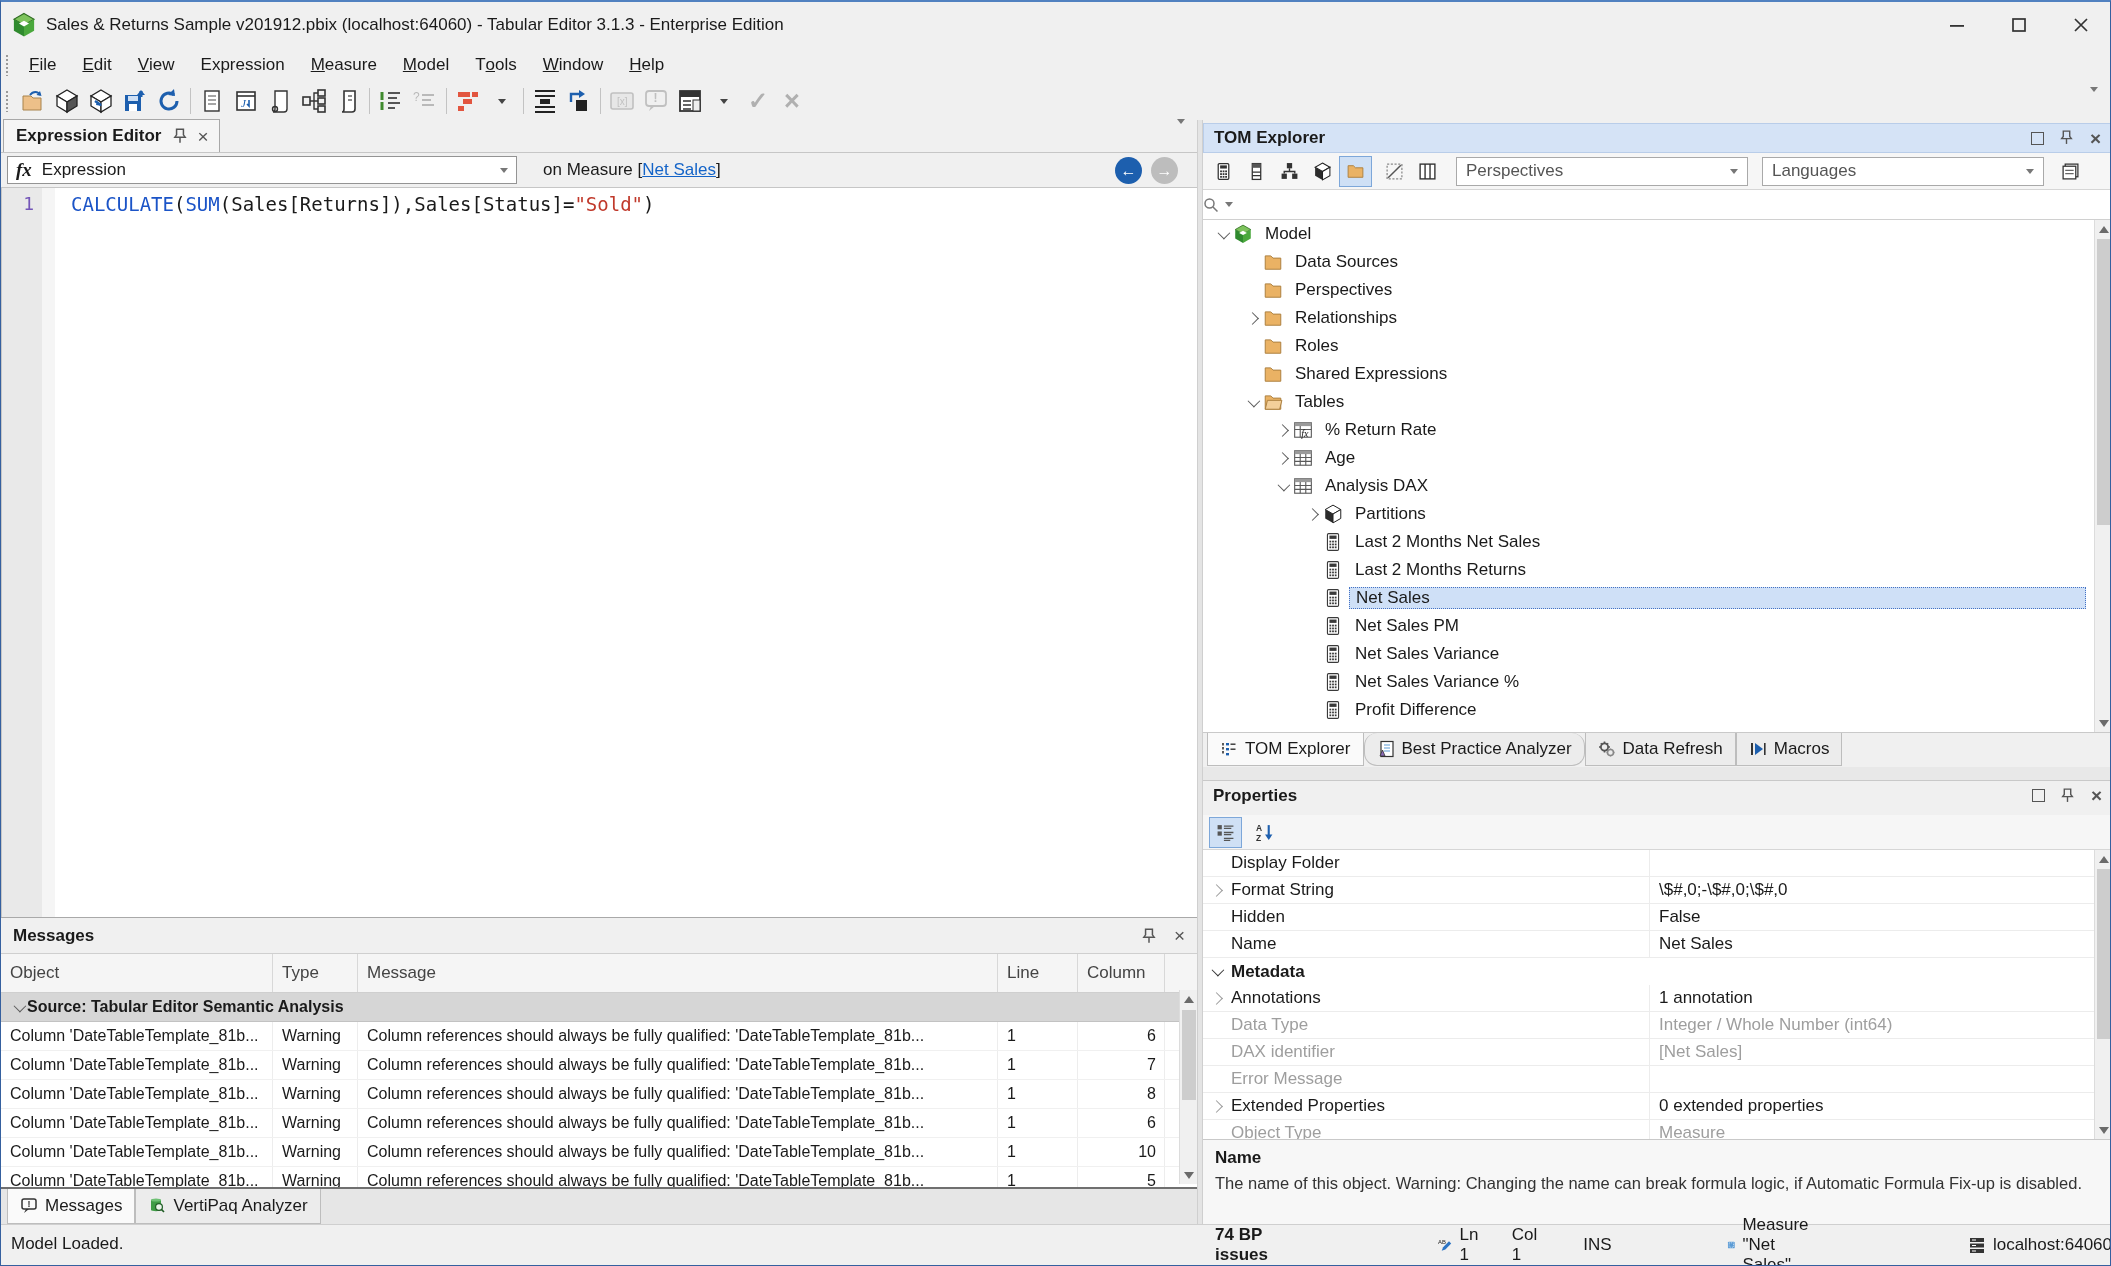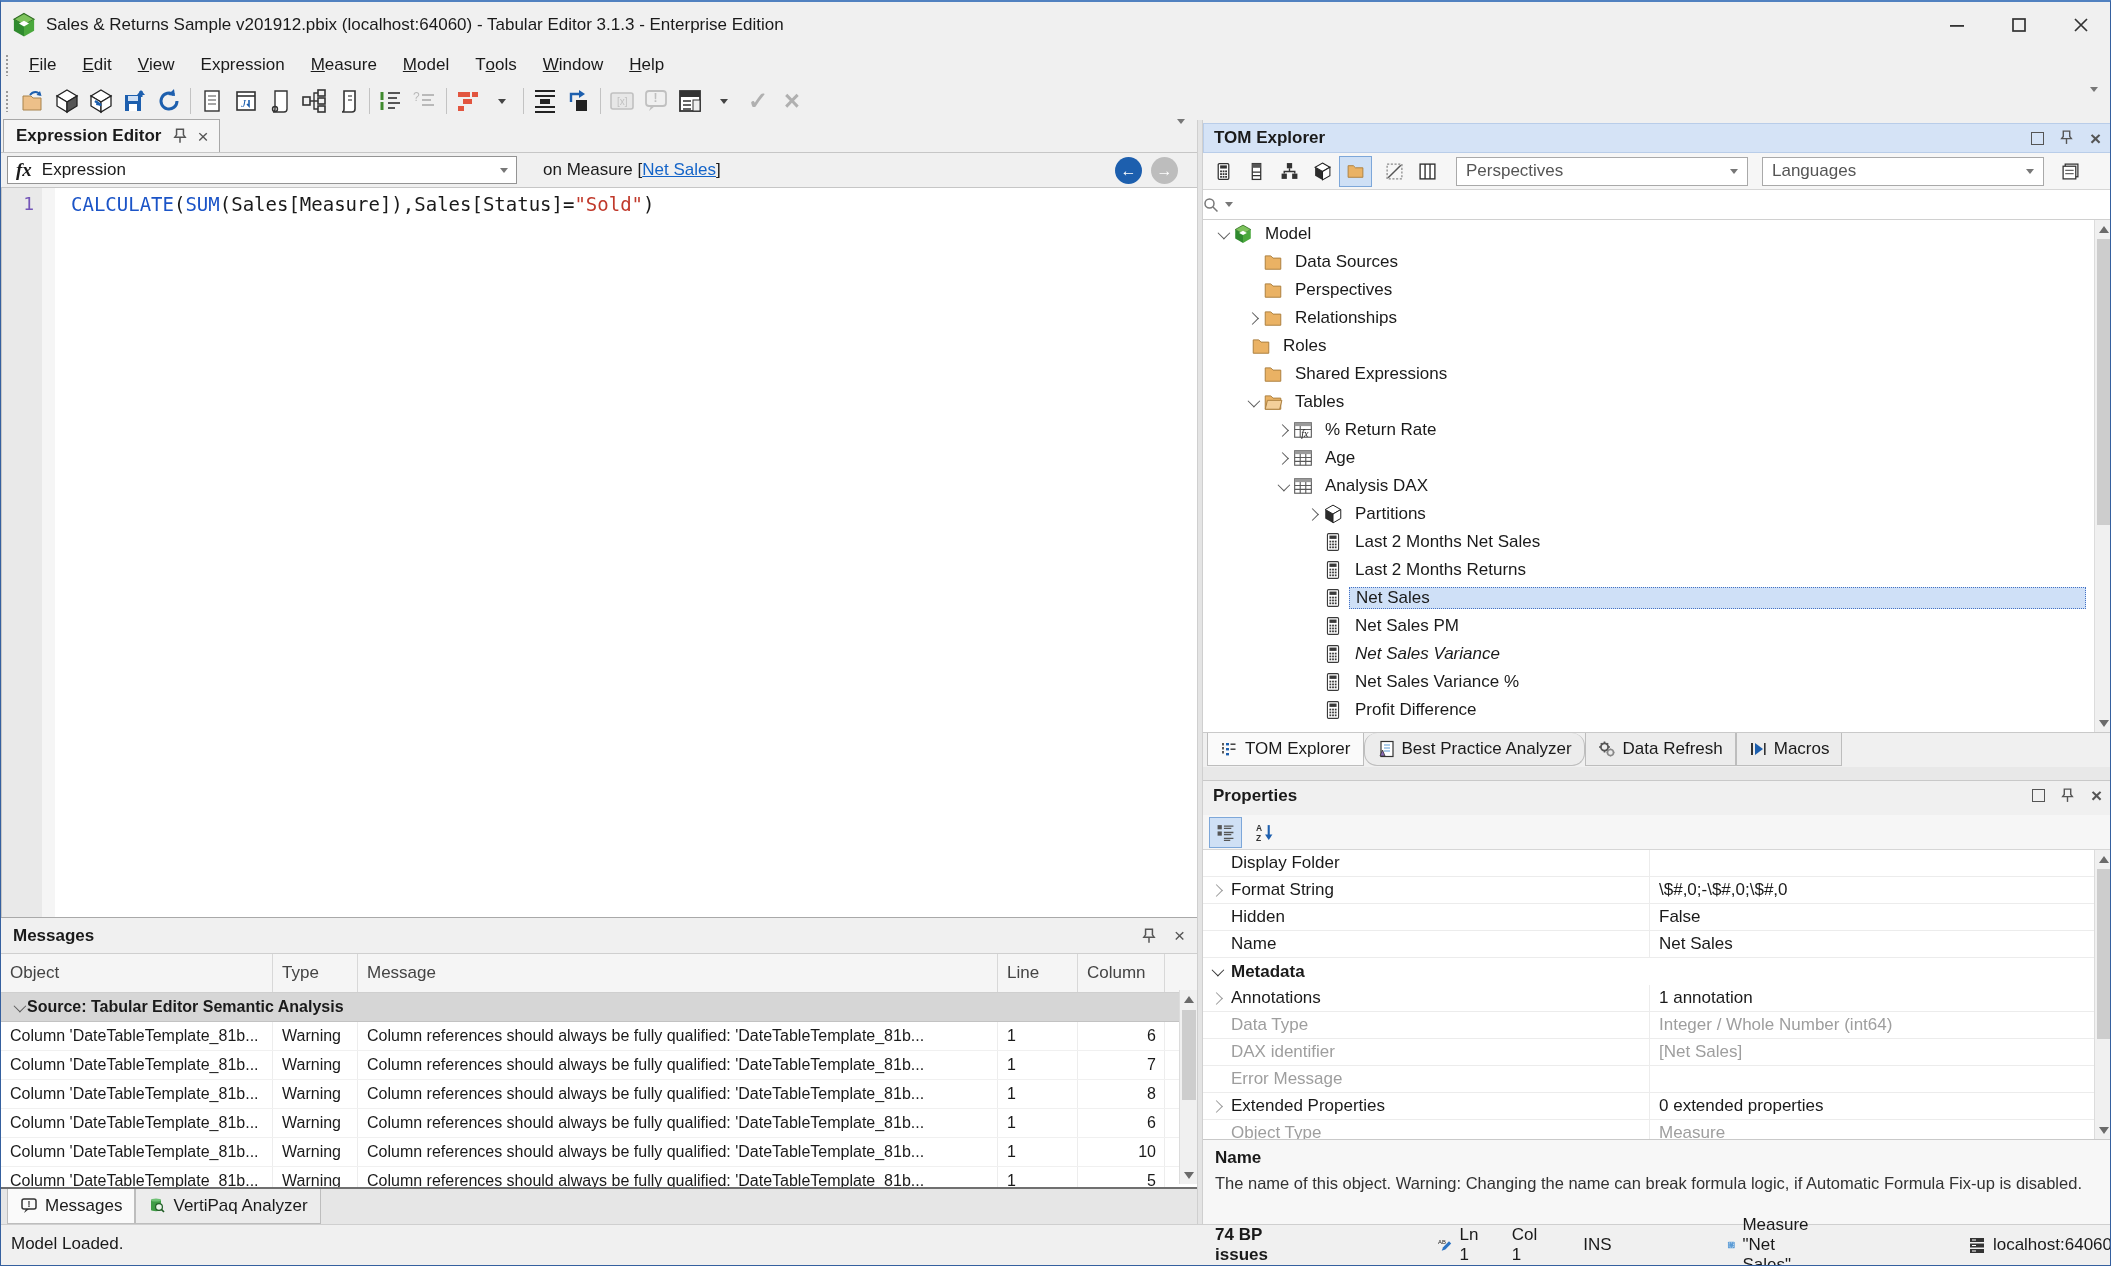--- a/index.html
+++ b/index.html
@@ -357,21 +357,21 @@
       <div id="fx-context">
         <span>on Measure [</span><a href="#">Net Sales</a><span>]</span>
       </div>
       <div id="nav-back" class="navcirc">←</div>
       <div id="nav-fwd" class="navcirc">→</div>
     </div>
 
     <div id="code" class="abs">
       <div id="gutter"><span>1</span></div>
       <div id="gutter2"></div>
-      <div id="code-line"><span class="seg-keyword">CALCULATE</span><span class="seg-plain">(</span><span class="seg-keyword">SUM</span><span class="seg-plain">(</span><span class="seg-plain">Sales[Measure]</span><span class="seg-plain">)</span><span class="seg-plain">,</span><span class="seg-plain">Sales[Status]=</span><span class="seg-string">"Sold"</span><span class="seg-plain">)</span></div>
+      <div id="code-line"><span class="seg-keyword">CALCULATE</span><span class="seg-plain">(</span><span class="seg-keyword">SUM</span><span class="seg-plain">(</span><span class="seg-plain">Sales[Returns]</span><span class="seg-plain">)</span><span class="seg-plain">,</span><span class="seg-plain">Sales[Status]=</span><span class="seg-string">"Sold"</span><span class="seg-plain">)</span></div>
     </div>
 
     <div id="messages" class="abs">
       <div id="msg-header">
         <span class="t">Messages</span>
         <span style="margin-left:auto;display:flex;gap:18px;align-items:center;">
           <span class="pin">
               <svg width="14" height="16" viewBox="0 0 12 14">
                 <path d="M3 1h6v5l1.5 2h-9L3 6z" fill="none" stroke="#555" stroke-width="1.3"></path>
                 <path d="M6 8v5" stroke="#555" stroke-width="1.3"></path>
@@ -609,21 +609,21 @@
           <span class="chev-slot">
             <span class="chev r"></span>
           </span>
           <span class="ticon">
             <svg width="20" height="20" viewBox="0 0 18 18">
               <path d="M2 3.5h5l2 2h7v10H2z" fill="#eab264" stroke="#ad8140" stroke-width="0.9"></path>
             </svg>
           </span>
           <span class="tlabel">Relationships</span>
         </div>
-        <div class="trow" style="padding-left: 28px;">
+        <div class="trow" style="padding-left: 40px;">
           <span class="chev-slot"></span>
           <span class="ticon">
             <svg width="20" height="20" viewBox="0 0 18 18">
               <path d="M2 3.5h5l2 2h7v10H2z" fill="#eab264" stroke="#ad8140" stroke-width="0.9"></path>
             </svg>
           </span>
           <span class="tlabel">Roles</span>
         </div>
         <div class="trow" style="padding-left: 40px;">
           <span class="chev-slot"></span>
@@ -768,21 +768,21 @@
               <rect x="5.8" y="10.4" width="1.6" height="1.6" fill="#3a3a3a"></rect>
               <rect x="8.2" y="10.4" width="1.6" height="1.6" fill="#3a3a3a"></rect>
               <rect x="10.6" y="10.4" width="1.6" height="1.6" fill="#3a3a3a"></rect>
               <rect x="5.8" y="13" width="1.6" height="1.6" fill="#3a3a3a"></rect>
               <rect x="8.2" y="13" width="1.6" height="1.6" fill="#3a3a3a"></rect>
               <rect x="10.6" y="13" width="1.6" height="1.6" fill="#3a3a3a"></rect>
             </svg>
           </span>
           <span class="tlabel">Net Sales PM</span>
         </div>
-        <div class="trow" style="padding-left: 100px; font-style: italic;">
+        <div class="trow" style="padding-left: 100px;">
           <span class="chev-slot"></span>
           <span class="ticon">
             <svg width="20" height="20" viewBox="0 0 18 18">
               <rect x="4" y="1.5" width="10" height="15" rx="1" fill="#fff" stroke="#3a3a3a"></rect>
               <rect x="5.8" y="3.2" width="6.4" height="3" fill="#3a3a3a"></rect>
               <rect x="5.8" y="7.8" width="1.6" height="1.6" fill="#3a3a3a"></rect>
               <rect x="8.2" y="7.8" width="1.6" height="1.6" fill="#3a3a3a"></rect>
               <rect x="10.6" y="7.8" width="1.6" height="1.6" fill="#3a3a3a"></rect>
               <rect x="5.8" y="10.4" width="1.6" height="1.6" fill="#3a3a3a"></rect>
               <rect x="8.2" y="10.4" width="1.6" height="1.6" fill="#3a3a3a"></rect>

